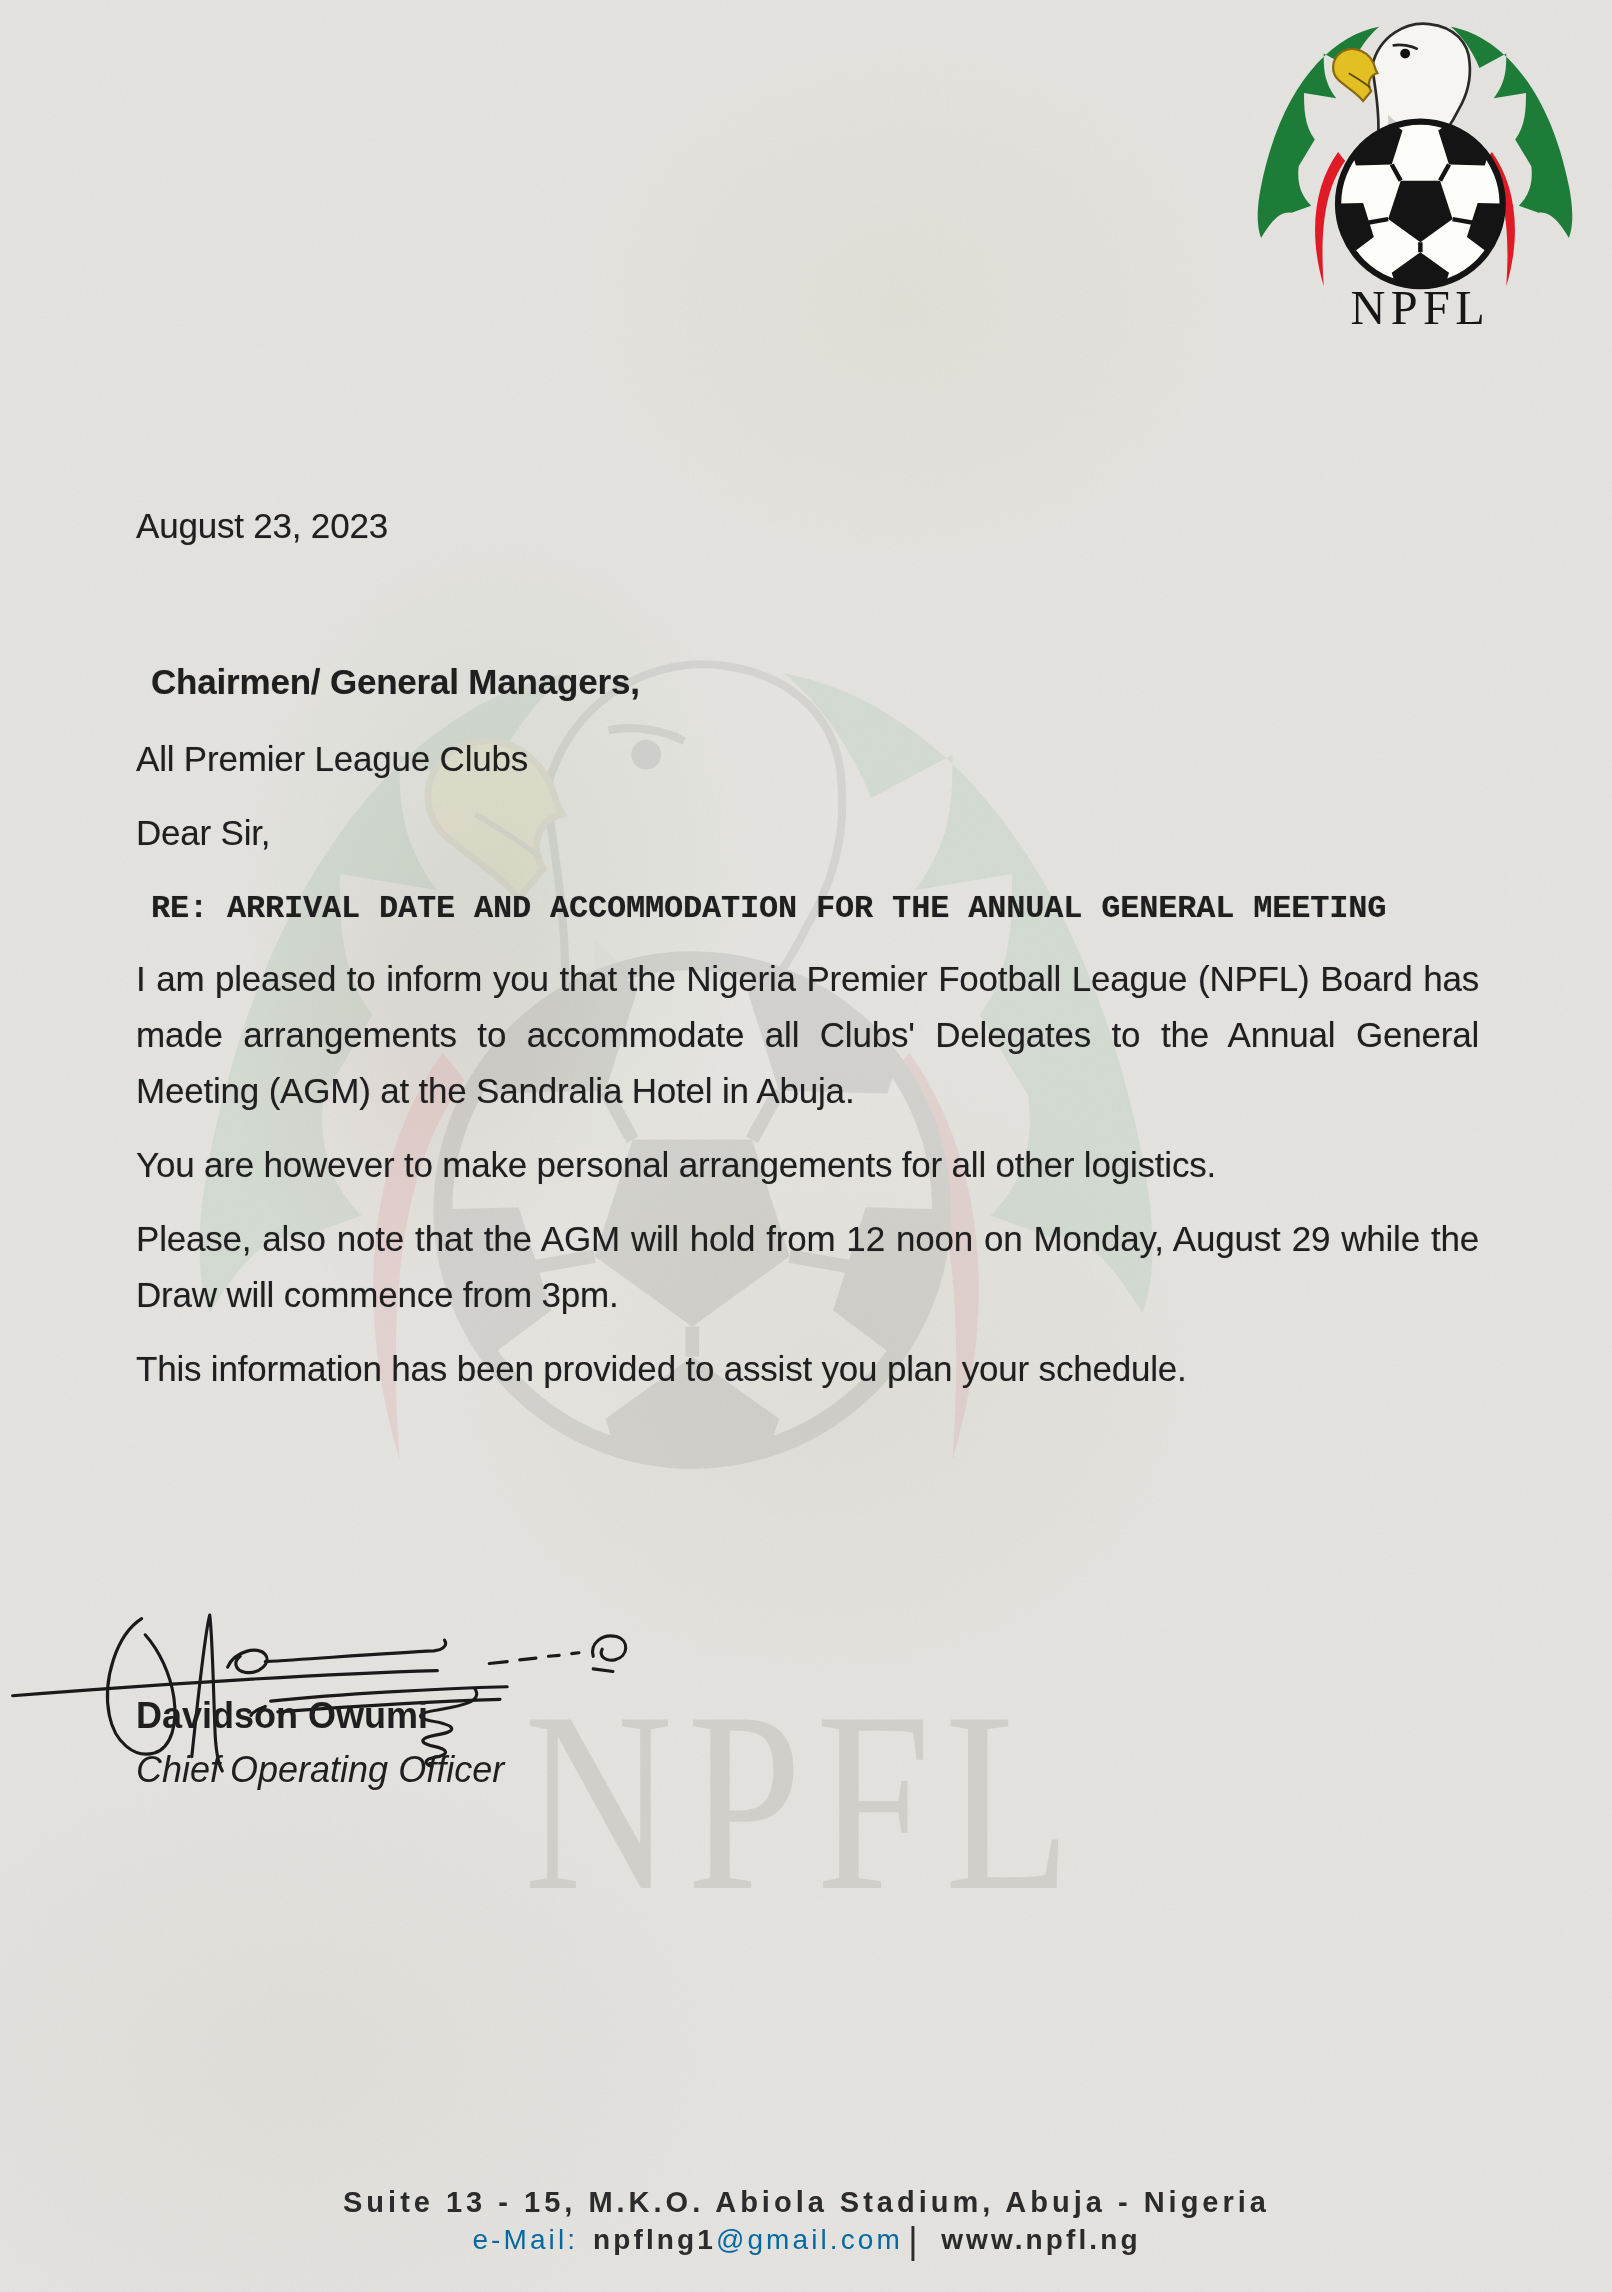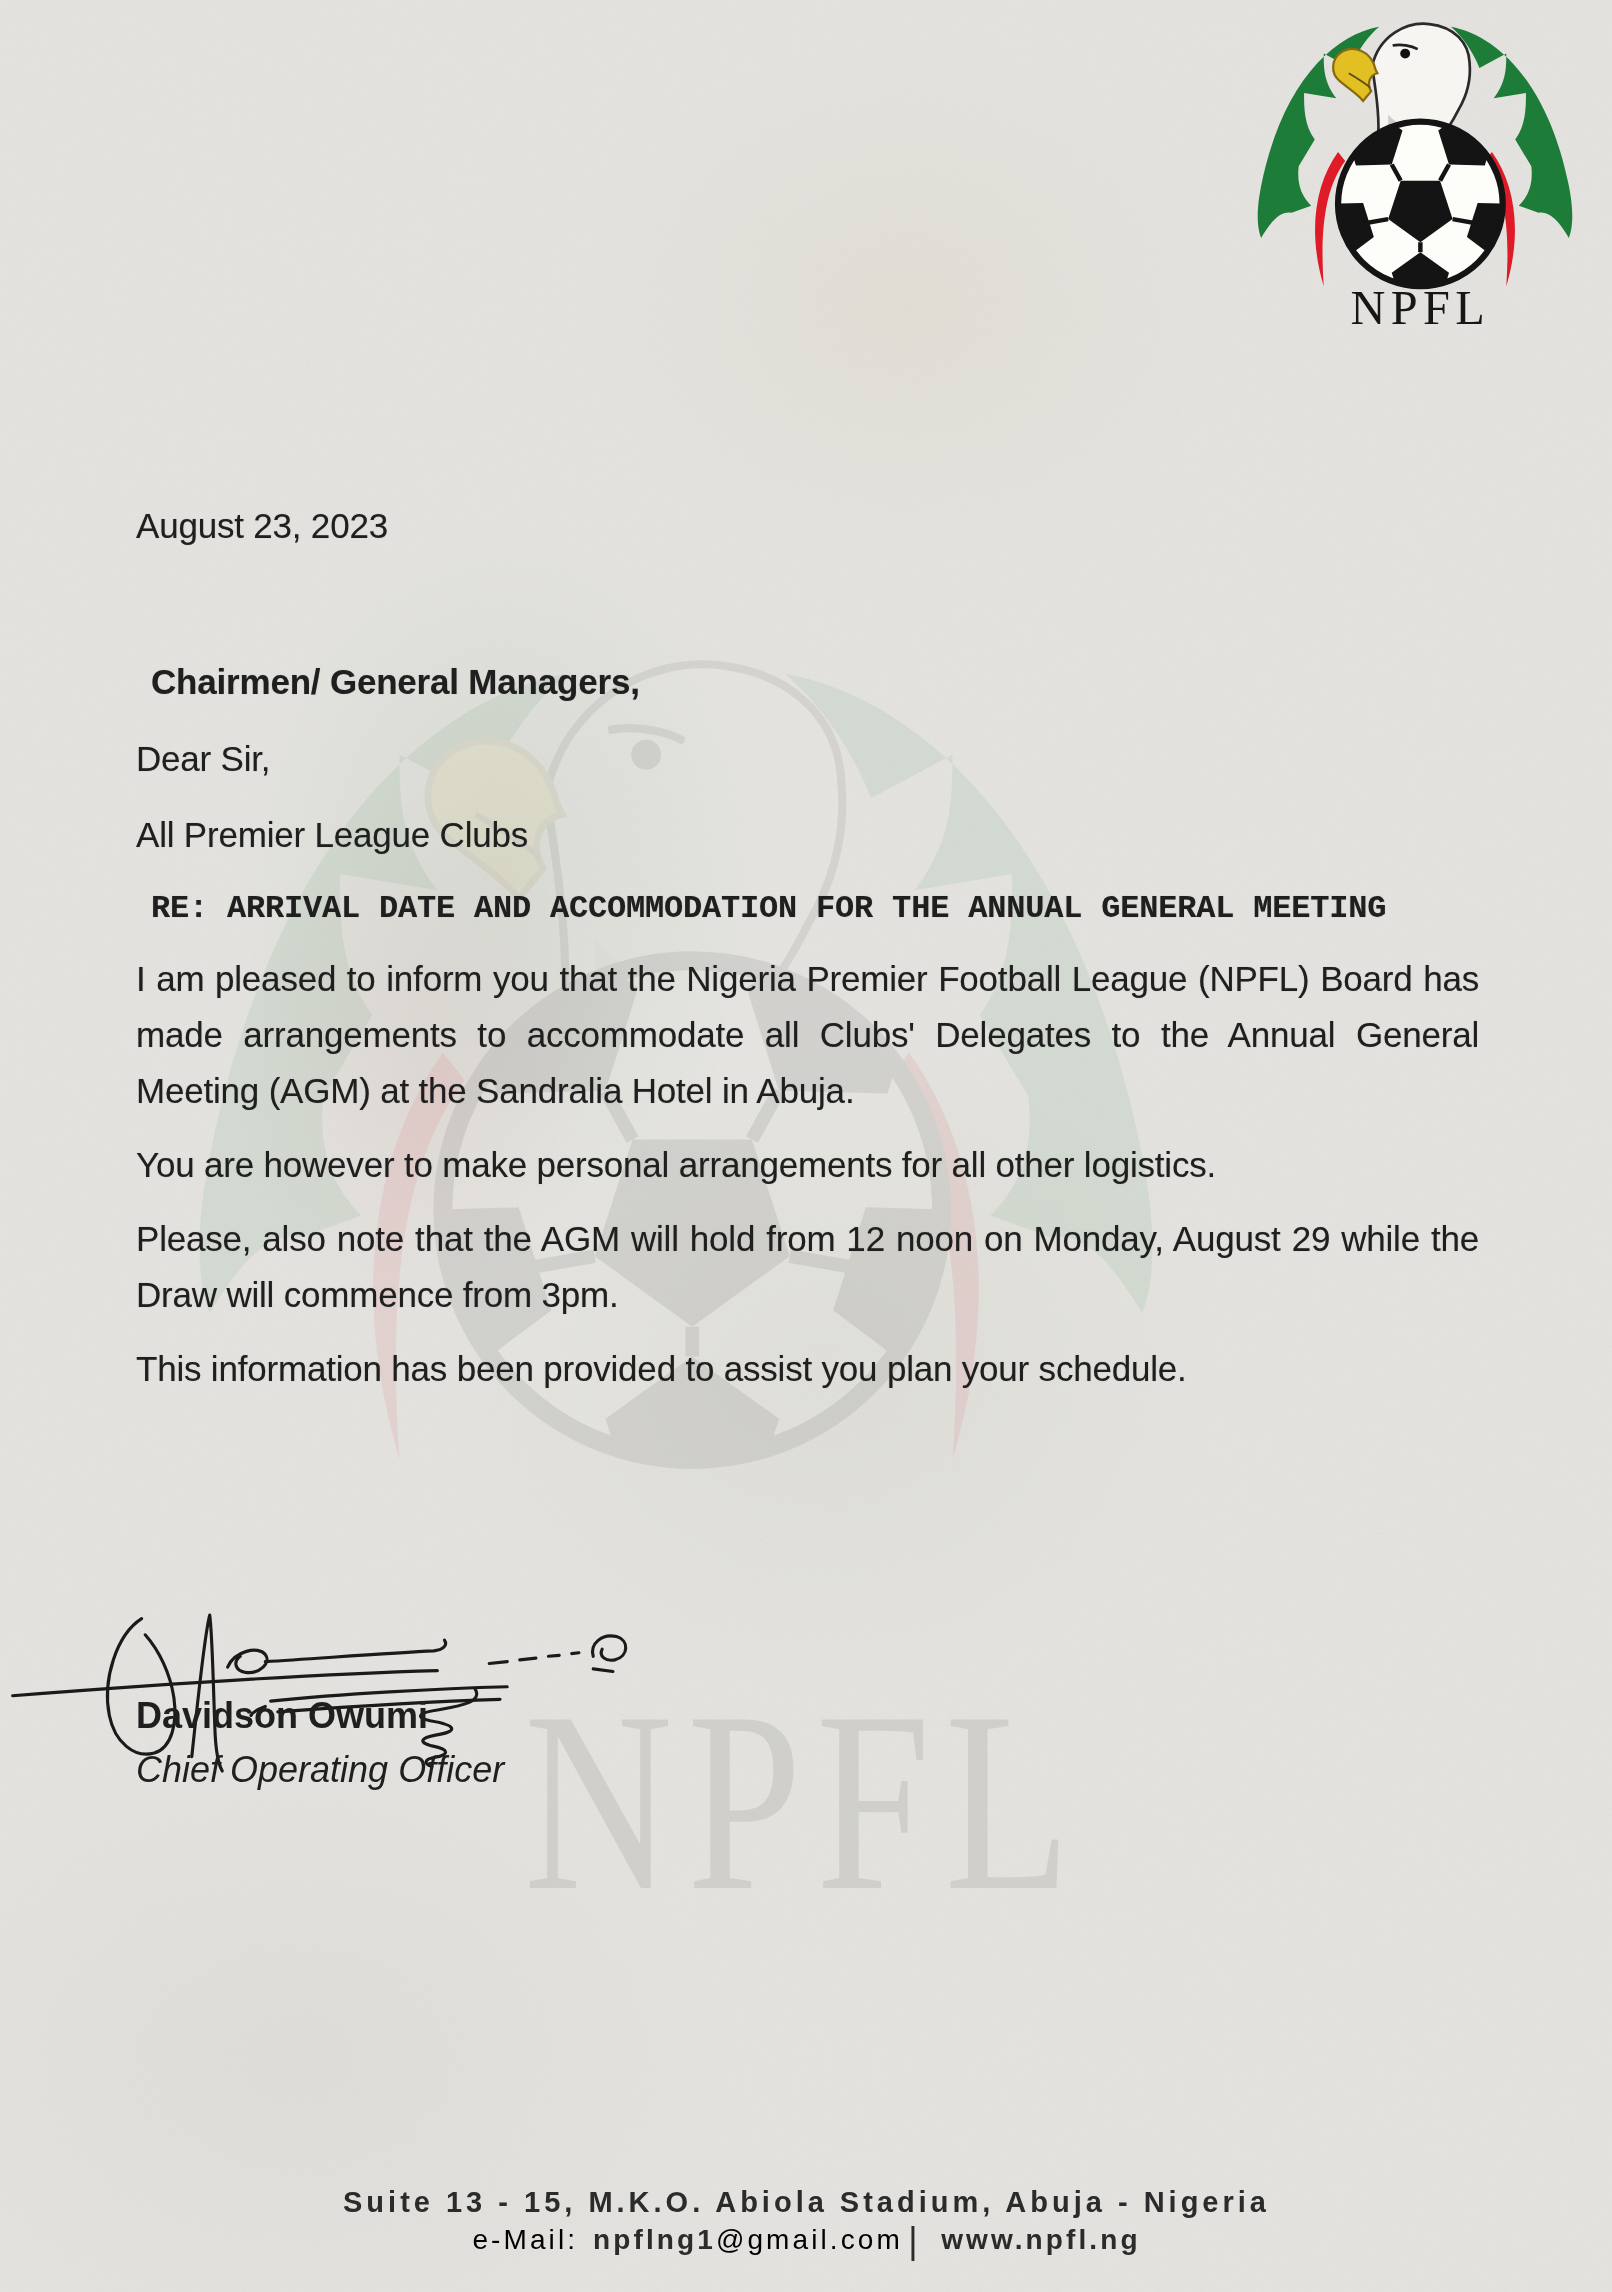--- a/index.html
+++ b/index.html
@@ -41,21 +41,21 @@
   .subject{margin-bottom:14.3px;white-space:nowrap;font-size:32px;font-family:Liberation Mono, monospace;}
   .para{text-align:justify;margin:0 0 18px 0;}
   .closing{margin-bottom:0;}
   .sig{position:absolute;left:9px;top:1581px;width:681px;height:242px;}
   .sig path{stroke:#1a1a1a;stroke-width:3.5;fill:none;stroke-linecap:round;stroke-linejoin:round;}
   .sig-name{position:absolute;left:136px;top:1689px;font-size:36px;font-weight:700;line-height:54px;}
   .sig-title{position:absolute;left:136px;top:1743px;font-size:36px;font-weight:400;font-style:italic;line-height:54px;}
   .footer{position:absolute;left:0;top:2183px;width:100%;text-align:center;color:#2b2b2b;}
   .footer .l1{font-size:29px;font-weight:700;letter-spacing:4px;line-height:38px;}
   .footer .l2{font-size:28px;letter-spacing:3.1px;line-height:38px;}
-  .footer .lt{font-weight:400;color:#000000;}
+  .footer .lt{font-weight:400;color:#0369a1;}
   .footer .sep{font-weight:400;font-size:36px;vertical-align:-3.6px;padding:0 5.4px;}
 </style>
 </head>
 <body>
 
 <div class="page">
 
   <div class="tint"></div>
 
   <svg class="noise" width="1613" height="2293" aria-hidden="true" viewBox="0 0 1801 2560">
@@ -119,22 +119,22 @@
   <div class="wm-text">NPFL</div>
 
   <svg class="header-logo" viewBox="0 0 380 400">
     <use href="#logo-art"></use>
     <text x="196" y="354" text-anchor="middle" font-family="Liberation Serif, DejaVu Serif, serif" font-size="54" letter-spacing="6" fill="#161616">NPFL</text>
   </svg>
 
   <div class="flow">
     <div class="line date">August 23, 2023</div>
     <div class="line b recip1">Chairmen/ General Managers,</div>
+    <div class="line recip2">All Premier League Clubs</div>
     <div class="line salut">Dear Sir,</div>
-    <div class="line recip2">All Premier League Clubs</div>
     <div class="line b subject">RE: ARRIVAL DATE AND ACCOMMODATION FOR THE ANNUAL GENERAL MEETING</div>
     <p class="line para">I am pleased to inform you that the Nigeria Premier Football League (NPFL) Board has made arrangements to accommodate all Clubs' Delegates to the Annual General Meeting (AGM) at the Sandralia Hotel in Abuja.</p>
     <p class="line para">You are however to make personal arrangements for all other logistics.</p>
     <p class="line para">Please, also note that the AGM will hold from 12 noon on Monday, August 29 while the Draw will commence from 3pm.</p>
     <p class="line para">This information has been provided to assist you plan your schedule.</p>
   </div>
 
   <svg class="sig" viewBox="0 0 760 270" aria-hidden="true">
     <path d="M4,128 C160,116 330,104 478,100"></path>
     <path d="M148,42 C120,60 104,110 112,150 C118,180 140,198 162,192 C182,186 188,158 184,130 C180,104 168,78 152,60"></path>

